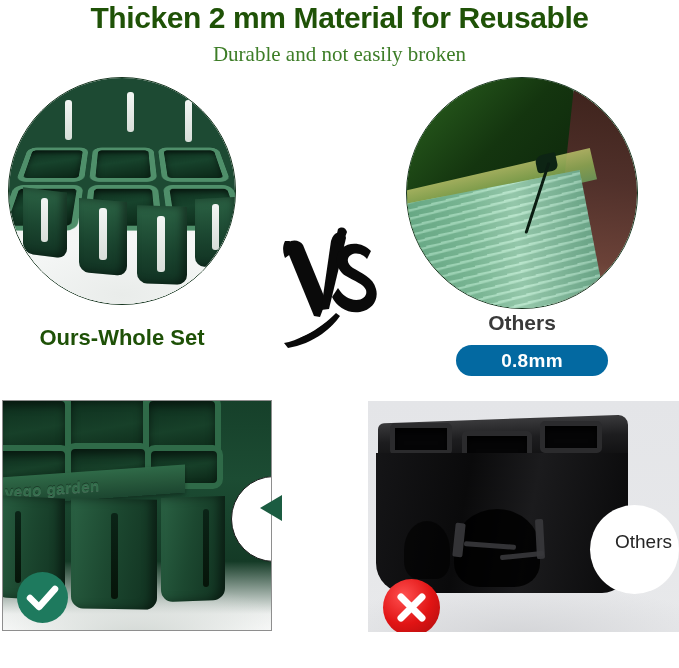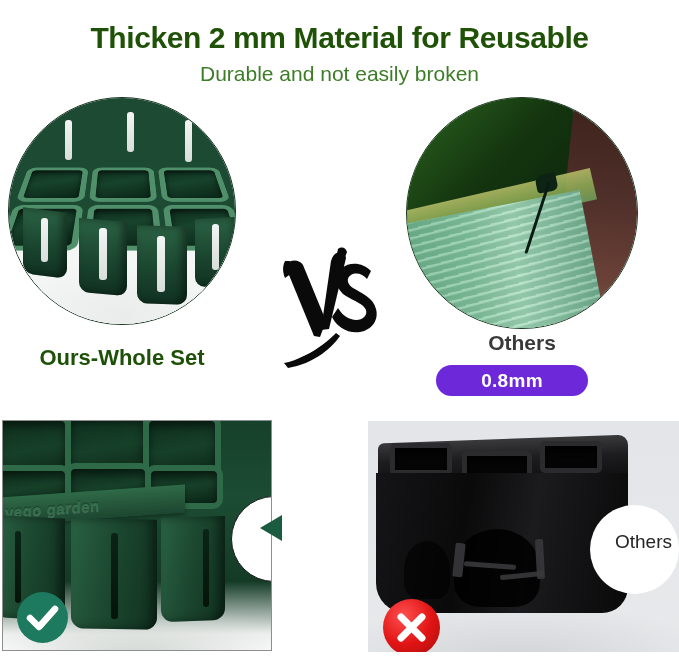--- a/index.html
+++ b/index.html
@@ -11,37 +11,38 @@
     width: 679px;
     height: 668px;
     overflow: hidden;
     font-family: "Liberation Sans", sans-serif;
     position: relative;
   }
 
   
   #header {
     width: 679px;
-    padding-top: 20px;
+    padding-top: 0;
     text-align: center;
   }
   #title {
     font-size: 30px;
     font-weight: bold;
     color: #1f5207;
     letter-spacing: -0.4px;
     line-height: 36px;
     white-space: nowrap;
   }
   #subtitle {
     font-size: 21px;
     font-weight: normal;
     color: #3d7d27;
     line-height: 30px;
     margin-top: 3px;
+    font-family: Liberation Serif, serif;
   }
 
   
   #top-row {
     position: relative;
     width: 679px;
     height: 320px;
   }
 
   .circle-photo {
@@ -198,25 +199,25 @@
     left: 406px;
     top: 242px;
     width: 232px;
     font-size: 21px;
     color: #3a3a3a;
   }
 
   
   #thickness-badge {
     position: absolute;
-    left: 436px;
+    left: 456px;
     top: 276px;
     width: 152px;
     height: 31px;
-    background: #6d28d9;
+    background: #0369a1;
     border-radius: 16px;
     color: #ffffff;
     font-size: 19px;
     font-weight: bold;
     display: flex;
     align-items: center;
     justify-content: center;
     letter-spacing: .3px;
   }
 

